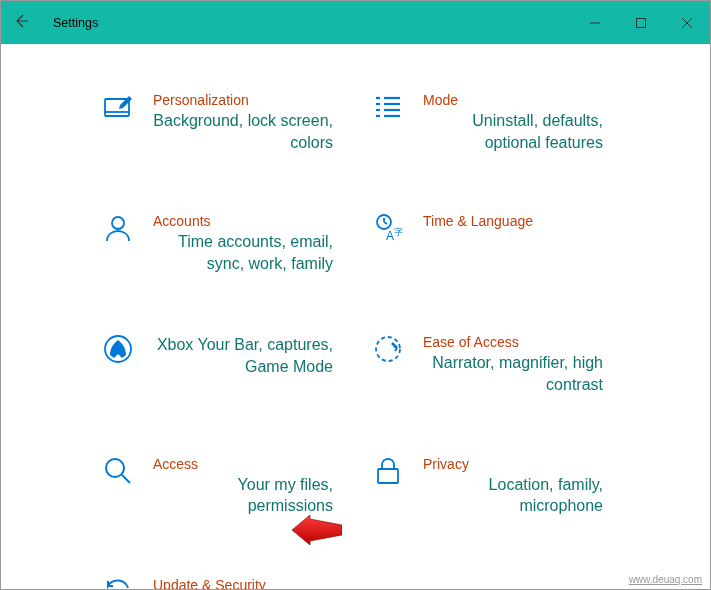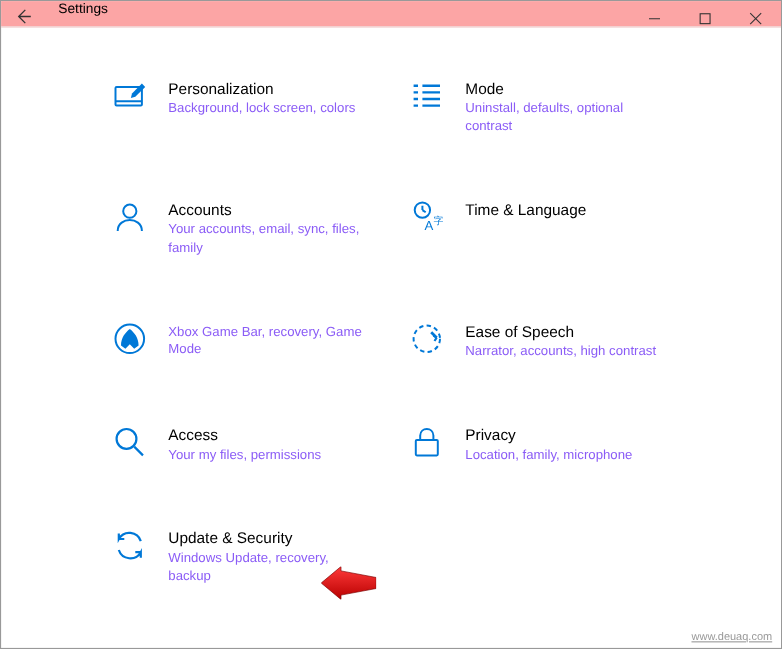--- a/index.html
+++ b/index.html
@@ -10,24 +10,24 @@
     }
     body {
       width: 711px;
       height: 590px;
       background: #ffffff;
       border: 1px solid #999;
       position: relative;
       overflow: hidden;
     }
     .titlebar {
-      height: 24px;
-      display: flex;
-      align-items: flex-start;
-      background: #fca5a5;
+      height: 44px;
+      display: flex;
+      align-items: center;
+      background: #14b8a6;
       border-bottom: 1px solid #eee;
     }
     .back-btn {
       width: 40px;
       height: 32px;
       display: flex;
       align-items: center;
       justify-content: center;
       font-size: 16px;
       color: #333;
@@ -79,28 +79,29 @@
     .item-icon svg {
       width: 32px;
       height: 32px;
     }
     .item-text {
       flex: 1;
       padding-top: 2px;
     }
     .item-title {
       font-size: 14px;
-      color: #000000;
+      color: #c2410c;
       margin-bottom: 2px;
     }
     .item-desc {
-      font-size: 12px;
-      color: #8b5cf6;
+      font-size: 16px;
+      color: #0f766e;
       line-height: 1.35;
       max-width: 180px;
+      text-align: right;
     }
     .arrow {
       position: absolute;
       left: 291px;
       top: 514px;
     }
     .watermark {
       position: absolute;
       right: 8px;
       bottom: 4px;
@@ -172,34 +173,34 @@
           <line x1="4" y1="13" x2="8" y2="13"></line>
             <line x1="12" y1="13" x2="28" y2="13"></line>
           <line x1="4" y1="19" x2="8" y2="19"></line>
             <line x1="12" y1="19" x2="28" y2="19"></line>
           <line x1="4" y1="25" x2="8" y2="25"></line>
             <line x1="12" y1="25" x2="28" y2="25"></line>
         </svg>
       </div>
       <div class="item-text">
         <div class="item-title">Mode</div>
-        <div class="item-desc">Uninstall, defaults, optional contrast</div>
+        <div class="item-desc">Uninstall, defaults, optional features</div>
       </div>
     </div>
 
     <div class="item">
       <div class="item-icon">
         <svg viewBox="0 0 32 32" fill="none" stroke="#0078D7" stroke-width="1.8">
           <circle cx="16" cy="11" r="6"></circle>
           <path d="M5 29 C5 22 11 19 16 19 C21 19 27 22 27 29"></path>
         </svg>
       </div>
       <div class="item-text">
         <div class="item-title">Accounts</div>
-        <div class="item-desc">Your accounts, email, sync, files, family</div>
+        <div class="item-desc">Time accounts, email, sync, work, family</div>
       </div>
     </div>
 
     <div class="item">
       <div class="item-icon">
         <svg viewBox="0 0 32 32" fill="none" stroke="#0078D7" stroke-width="1.8">
           <circle cx="12" cy="10" r="7"></circle>
           <line x1="12" y1="6" x2="12" y2="10"></line>
             <line x1="12" y1="10" x2="15" y2="12"></line>
           <text x="14" y="28" font-size="12" fill="#0078D7" stroke="none" font-family="Segoe UI">A</text>
@@ -212,35 +213,35 @@
     </div>
 
     <div class="item">
       <div class="item-icon">
         <svg viewBox="0 0 32 32" fill="none" stroke="#0078D7" stroke-width="1.8">
           <circle cx="16" cy="16" r="13"></circle>
           <path d="M16 7 C20 10 24 15 24 22 L20 25 L16 21 L12 25 L8 22 C8 15 12 10 16 7 Z" fill="#0078D7" stroke="none"></path>
         </svg>
       </div>
       <div class="item-text">
-        <div class="item-desc">Xbox Game Bar, recovery, Game Mode</div>
+        <div class="item-desc">Xbox Your Bar, captures, Game Mode</div>
       </div>
     </div>
 
     <div class="item">
       <div class="item-icon">
         <svg viewBox="0 0 32 32" fill="none" stroke="#0078D7" stroke-width="1.8">
           <circle cx="16" cy="16" r="12" stroke-dasharray="4 3"></circle>
           <path d="M20 10 L25 15" stroke-width="2.5"></path>
           <path d="M25 15 L22 13 M25 15 L23 18" stroke-width="2"></path>
         </svg>
       </div>
       <div class="item-text">
-        <div class="item-title">Ease of Speech</div>
-        <div class="item-desc">Narrator, accounts, high contrast</div>
+        <div class="item-title">Ease of Access</div>
+        <div class="item-desc">Narrator, magnifier, high contrast</div>
       </div>
     </div>
 
     <div class="item">
       <div class="item-icon">
         <svg viewBox="0 0 32 32" fill="none" stroke="#0078D7" stroke-width="2">
           <circle cx="13" cy="13" r="9"></circle>
           <line x1="20" y1="20" x2="28" y2="28"></line>
         </svg>
       </div>

